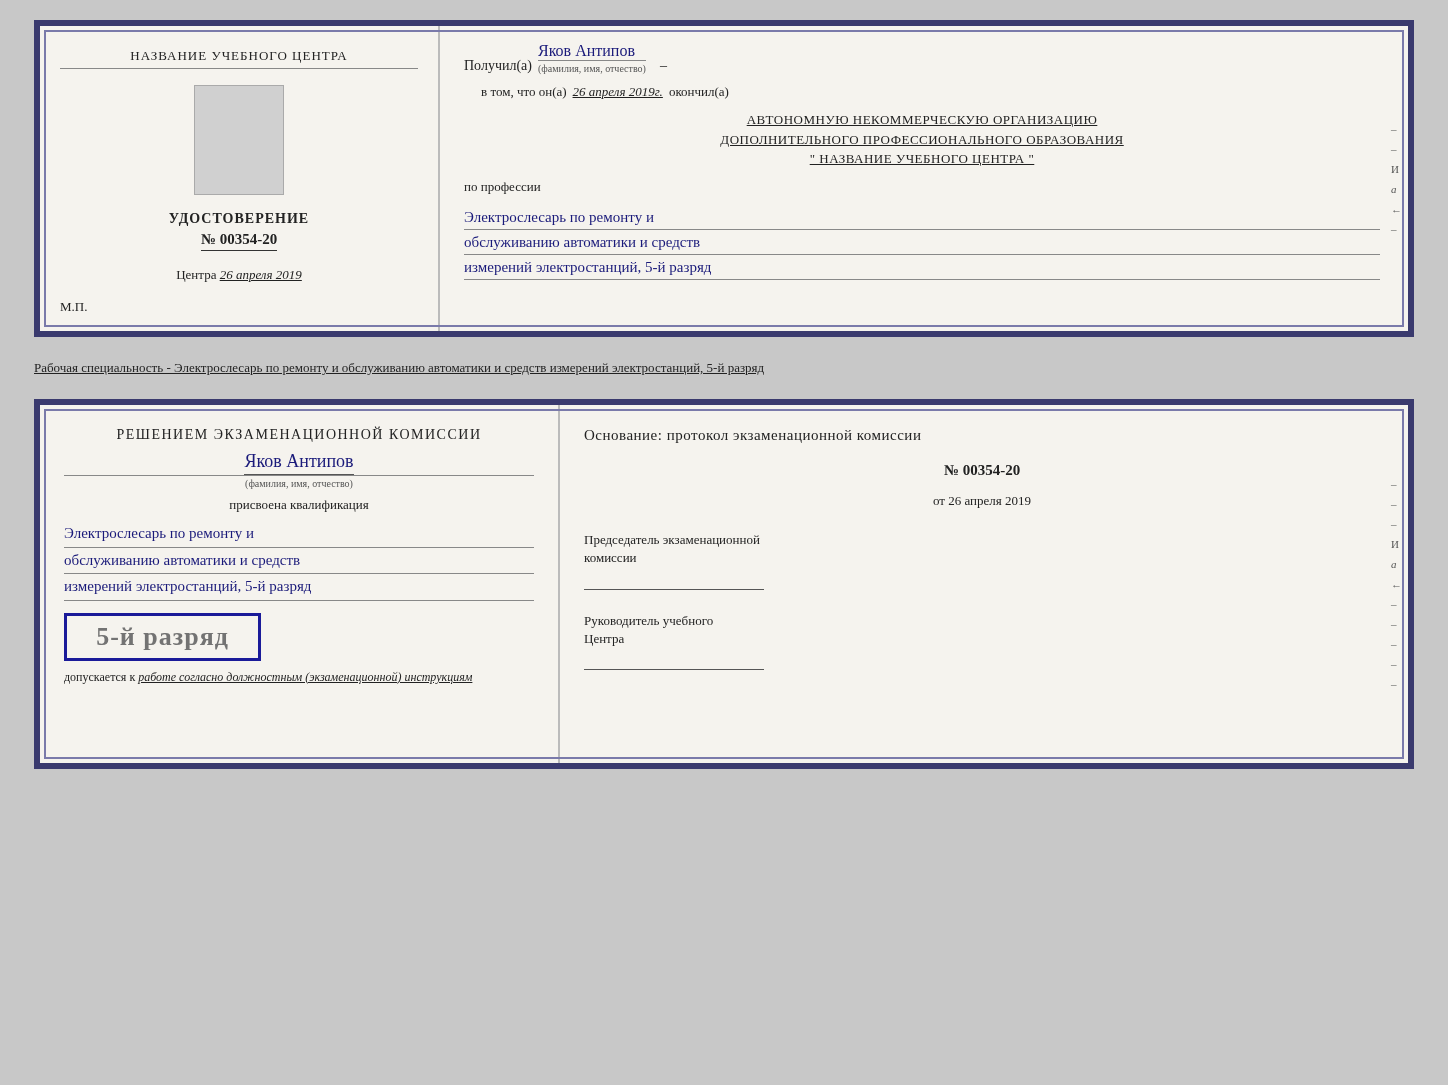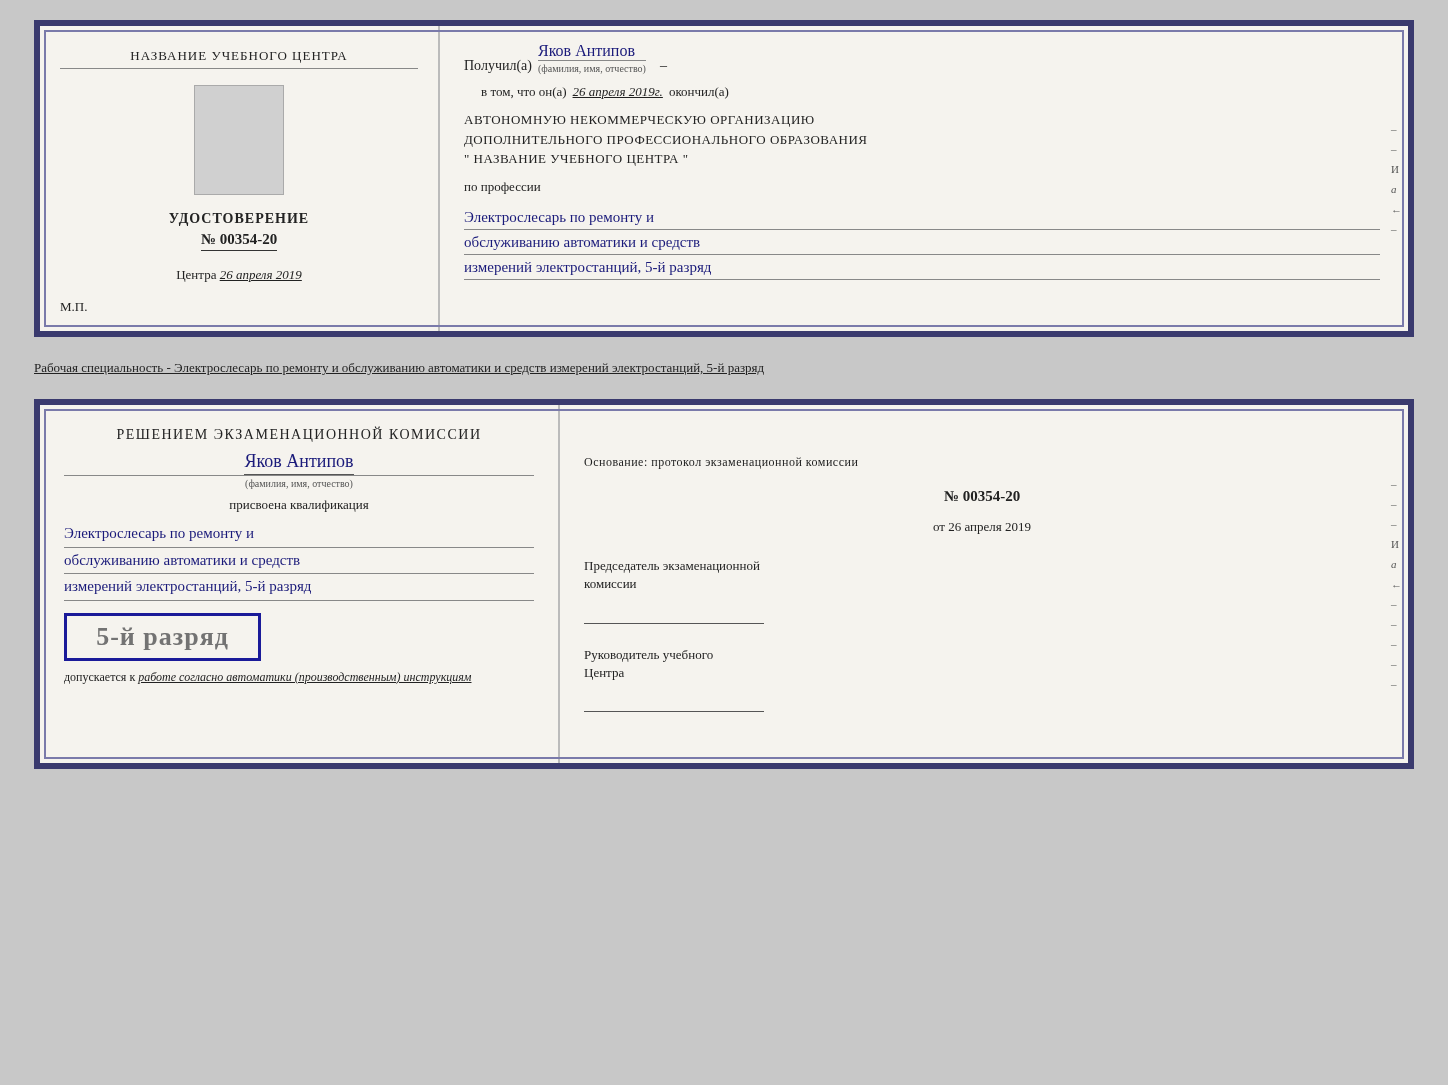--- a/index.html
+++ b/index.html
@@ -148,23 +148,24 @@
     .date-underline {
       text-decoration: underline;
       font-style: italic;
       font-size: 13px;
     }
 
     .org-block {
       font-size: 13px;
       color: #222;
       line-height: 1.5;
-      text-align: left;
+      text-align: center;
       text-transform: uppercase;
       letter-spacing: 0.5px;
+      text-decoration: underline;
     }
 
     .po-professii {
       font-size: 13px;
       color: #222;
     }
 
     .profession-handwritten {
       font-family: 'Segoe Script', 'Brush Script MT', cursive;
       font-size: 15px;
@@ -277,45 +278,44 @@
       line-height: 1.4;
     }
 
     .dopusk-italic {
       font-style: italic;
       text-decoration: underline;
     }
 
     
     .osnovanie-text {
-      font-size: 12px;
+      font-size: 15px;
       color: #222;
       letter-spacing: 0.5px;
-      margin-top: 28px;
     }
 
     .protocol-number {
       font-size: 15px;
       font-weight: bold;
       color: #222;
       text-align: center;
       margin: 8px 0 4px 0;
     }
 
     .ot-date {
       font-size: 13px;
       color: #222;
       text-align: center;
     }
 
     .podpis-block {
       margin-top: 12px;
       display: flex;
       flex-direction: column;
-      gap: 16px;
+      gap: 8px;
     }
 
     .podpis-title {
       font-size: 13px;
       color: #222;
       line-height: 1.4;
     }
 
     .podpis-line {
       border-bottom: 1px solid #555;
@@ -410,21 +410,21 @@
     <div>
       <span class="kval-handwritten">Электрослесарь по ремонту и</span>
       <span class="kval-handwritten">обслуживанию автоматики и средств</span>
       <span class="kval-handwritten">измерений электростанций, 5-й разряд</span>
     </div>
 
     <div class="razryad-stamp">5-й разряд</div>
 
     <div class="dopuskaetsya-line">
       <span>допускается к</span>
-      <span class="dopusk-italic">работе согласно автоматики (производственным) инструкциям</span>
+      <span class="dopusk-italic">работе согласно должностным (экзаменационной) инструкциям</span>
     </div>
   </div>
 
   <div class="bottom-right">
     <div class="osnovanie-text">Основание: протокол экзаменационной комиссии</div>
     <div class="protocol-number">№ 00354-20</div>
     <div class="ot-date">
       <span>от</span>
       <span>26 апреля 2019</span>
     </div>

